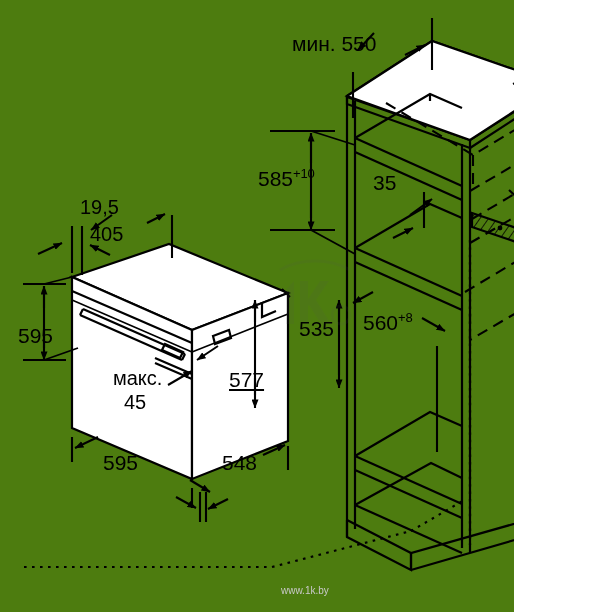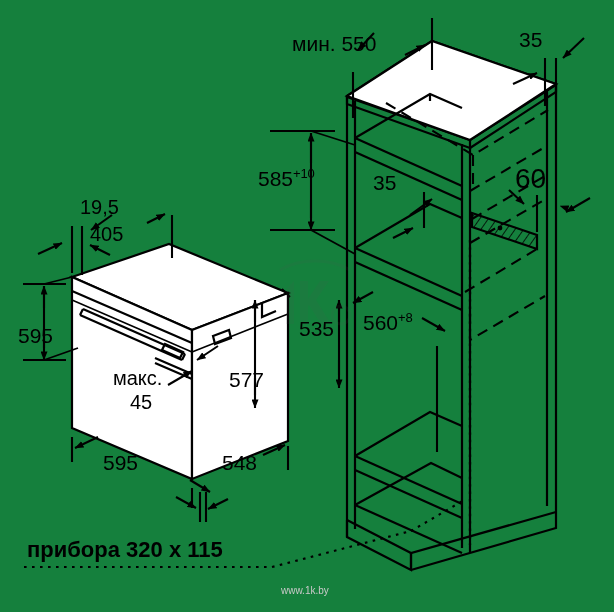--- a/index.html
+++ b/index.html
@@ -5,23 +5,23 @@
   html, body {
     margin: 0;
     padding: 0;
     background: #ffffff;
   }
   body {
     font-family: "Liberation Sans", sans-serif;
   }
   #page {
     position: relative;
-    width: 614px;
+    width: 514px;
     height: 612px;
-    background: #15803d;
+    background: #4d7c0f;
     overflow: hidden;
   }
   #drawing {
     position: absolute;
     left: 0;
     top: 0;
     width: 614px;
     height: 612px;
   }
   .dim-text {
@@ -53,22 +53,22 @@
   .t-35top  { left: 519px; top: 29px;  font-size: 21px; }
   .t-585    { left: 258px; top: 167px; font-size: 21px; }
   .t-35mid  { left: 373px; top: 172px; font-size: 21px; }
   .t-60     { left: 515px; top: 165px; font-size: 28px; }
   .t-535    { left: 299px; top: 318px; font-size: 21px; }
   .t-560    { left: 363px; top: 311px; font-size: 21px; text-align: right; }
   .t-195    { left: 33px;  top: 197px; font-size: 20px; margin-left: 47px; }
   .t-405    { left: 90px;  top: 224px; font-size: 20px; }
   .t-595v   { left: 18px;  top: 325px; font-size: 21px; }
   .t-maks   { left: 113px; top: 368px; font-size: 20px; text-align: center; }
-  .t-maks2  { left: 130px; top: 392px; font-size: 20px; }
-  .t-577    { left: 229px; top: 369px; font-size: 21px; }
+  .t-maks2  { left: 124px; top: 392px; font-size: 20px; }
+  .t-577    { left: 229px; top: 369px; font-size: 21px; text-decoration: underline; }
   .t-595h   { left: 103px; top: 452px; font-size: 21px; }
   .t-548h   { left: 222px; top: 452px; font-size: 21px; }
   .t-zone1  { left: 27px;  top: 512px; font-size: 22px; }
   .t-zone2  { left: 27px;  top: 538px; font-size: 22px; }
   .t-razm   { left: 418px; top: 570px; font-size: 21px; }
   .t-wm     { left: 281px; top: 586px; font-size: 10px; text-align: right; }
 </style>
 </head>
 <body>
 
@@ -305,18 +305,17 @@
 
   <div class="dim-text t-maks2">45</div>
 
   <div class="dim-text t-577">577</div>
 
   <div class="dim-text t-595h">595</div>
 
   <div class="dim-text t-548h">548</div>
 
 
-  <div class="cap-text t-zone2">прибора 320 x 115</div>
 
 
   <div class="wm-text t-wm">www.1k.by</div>
 
 </div>
 
 </body></html>

